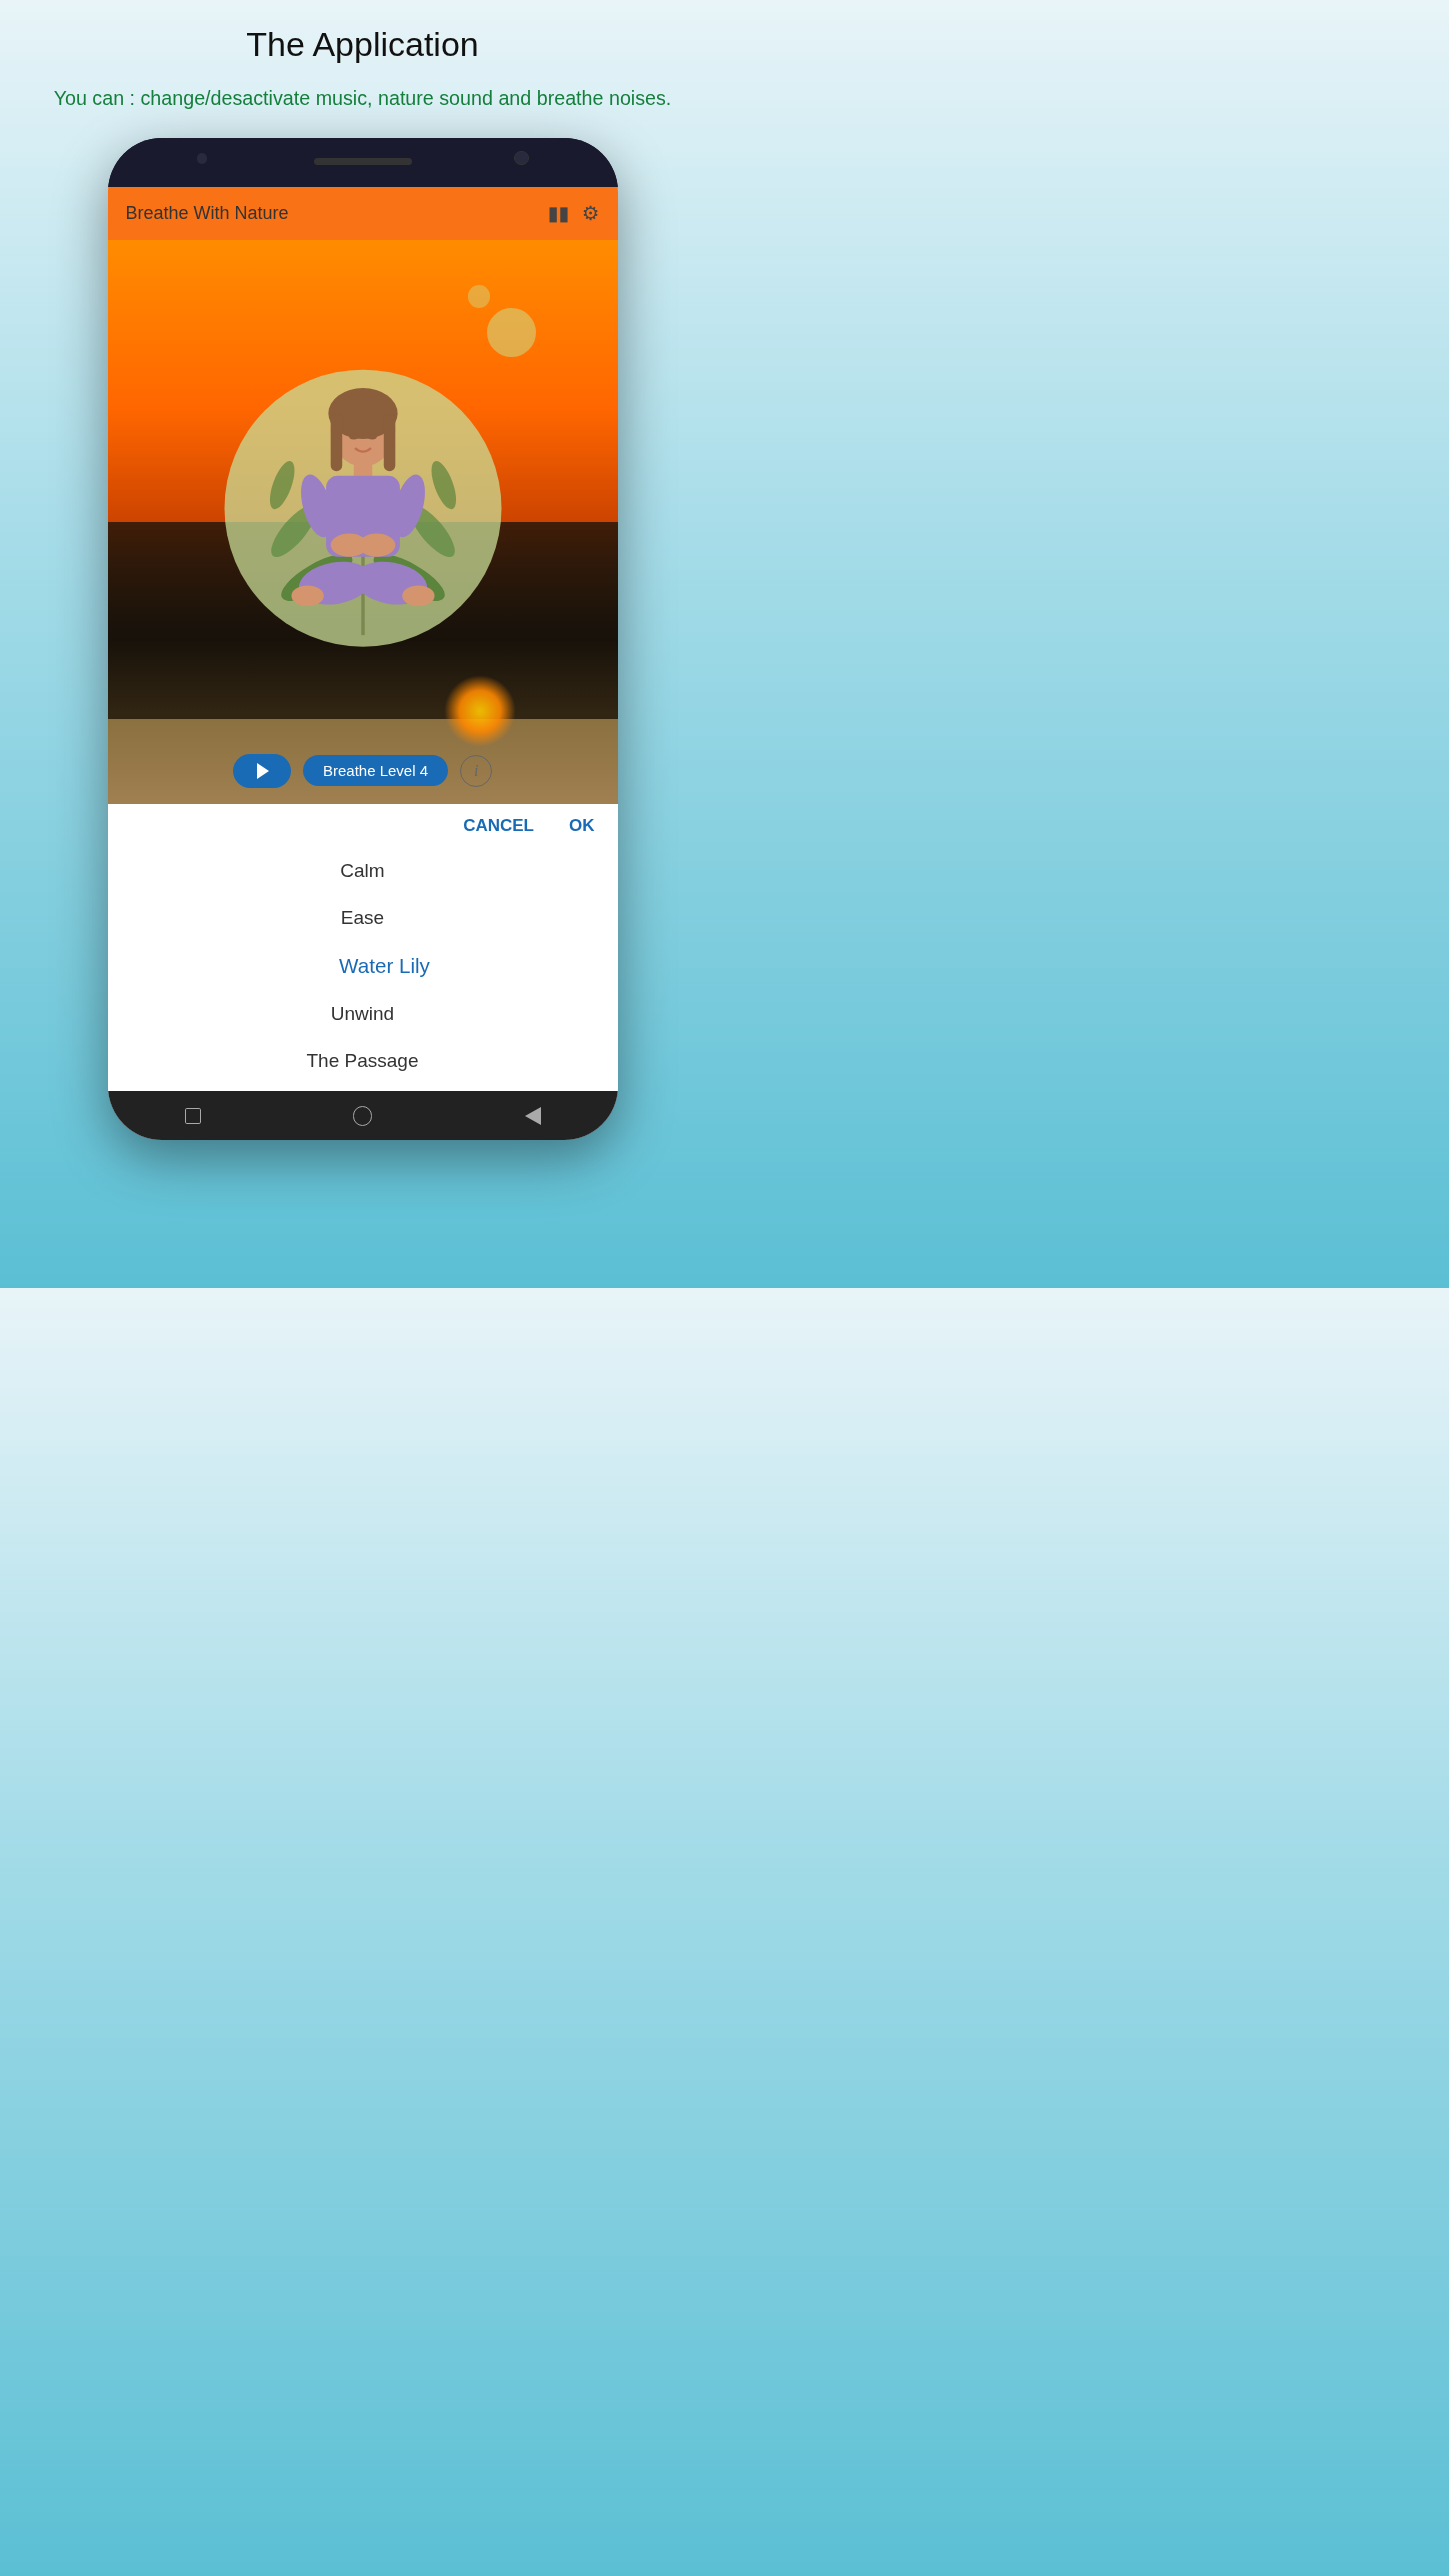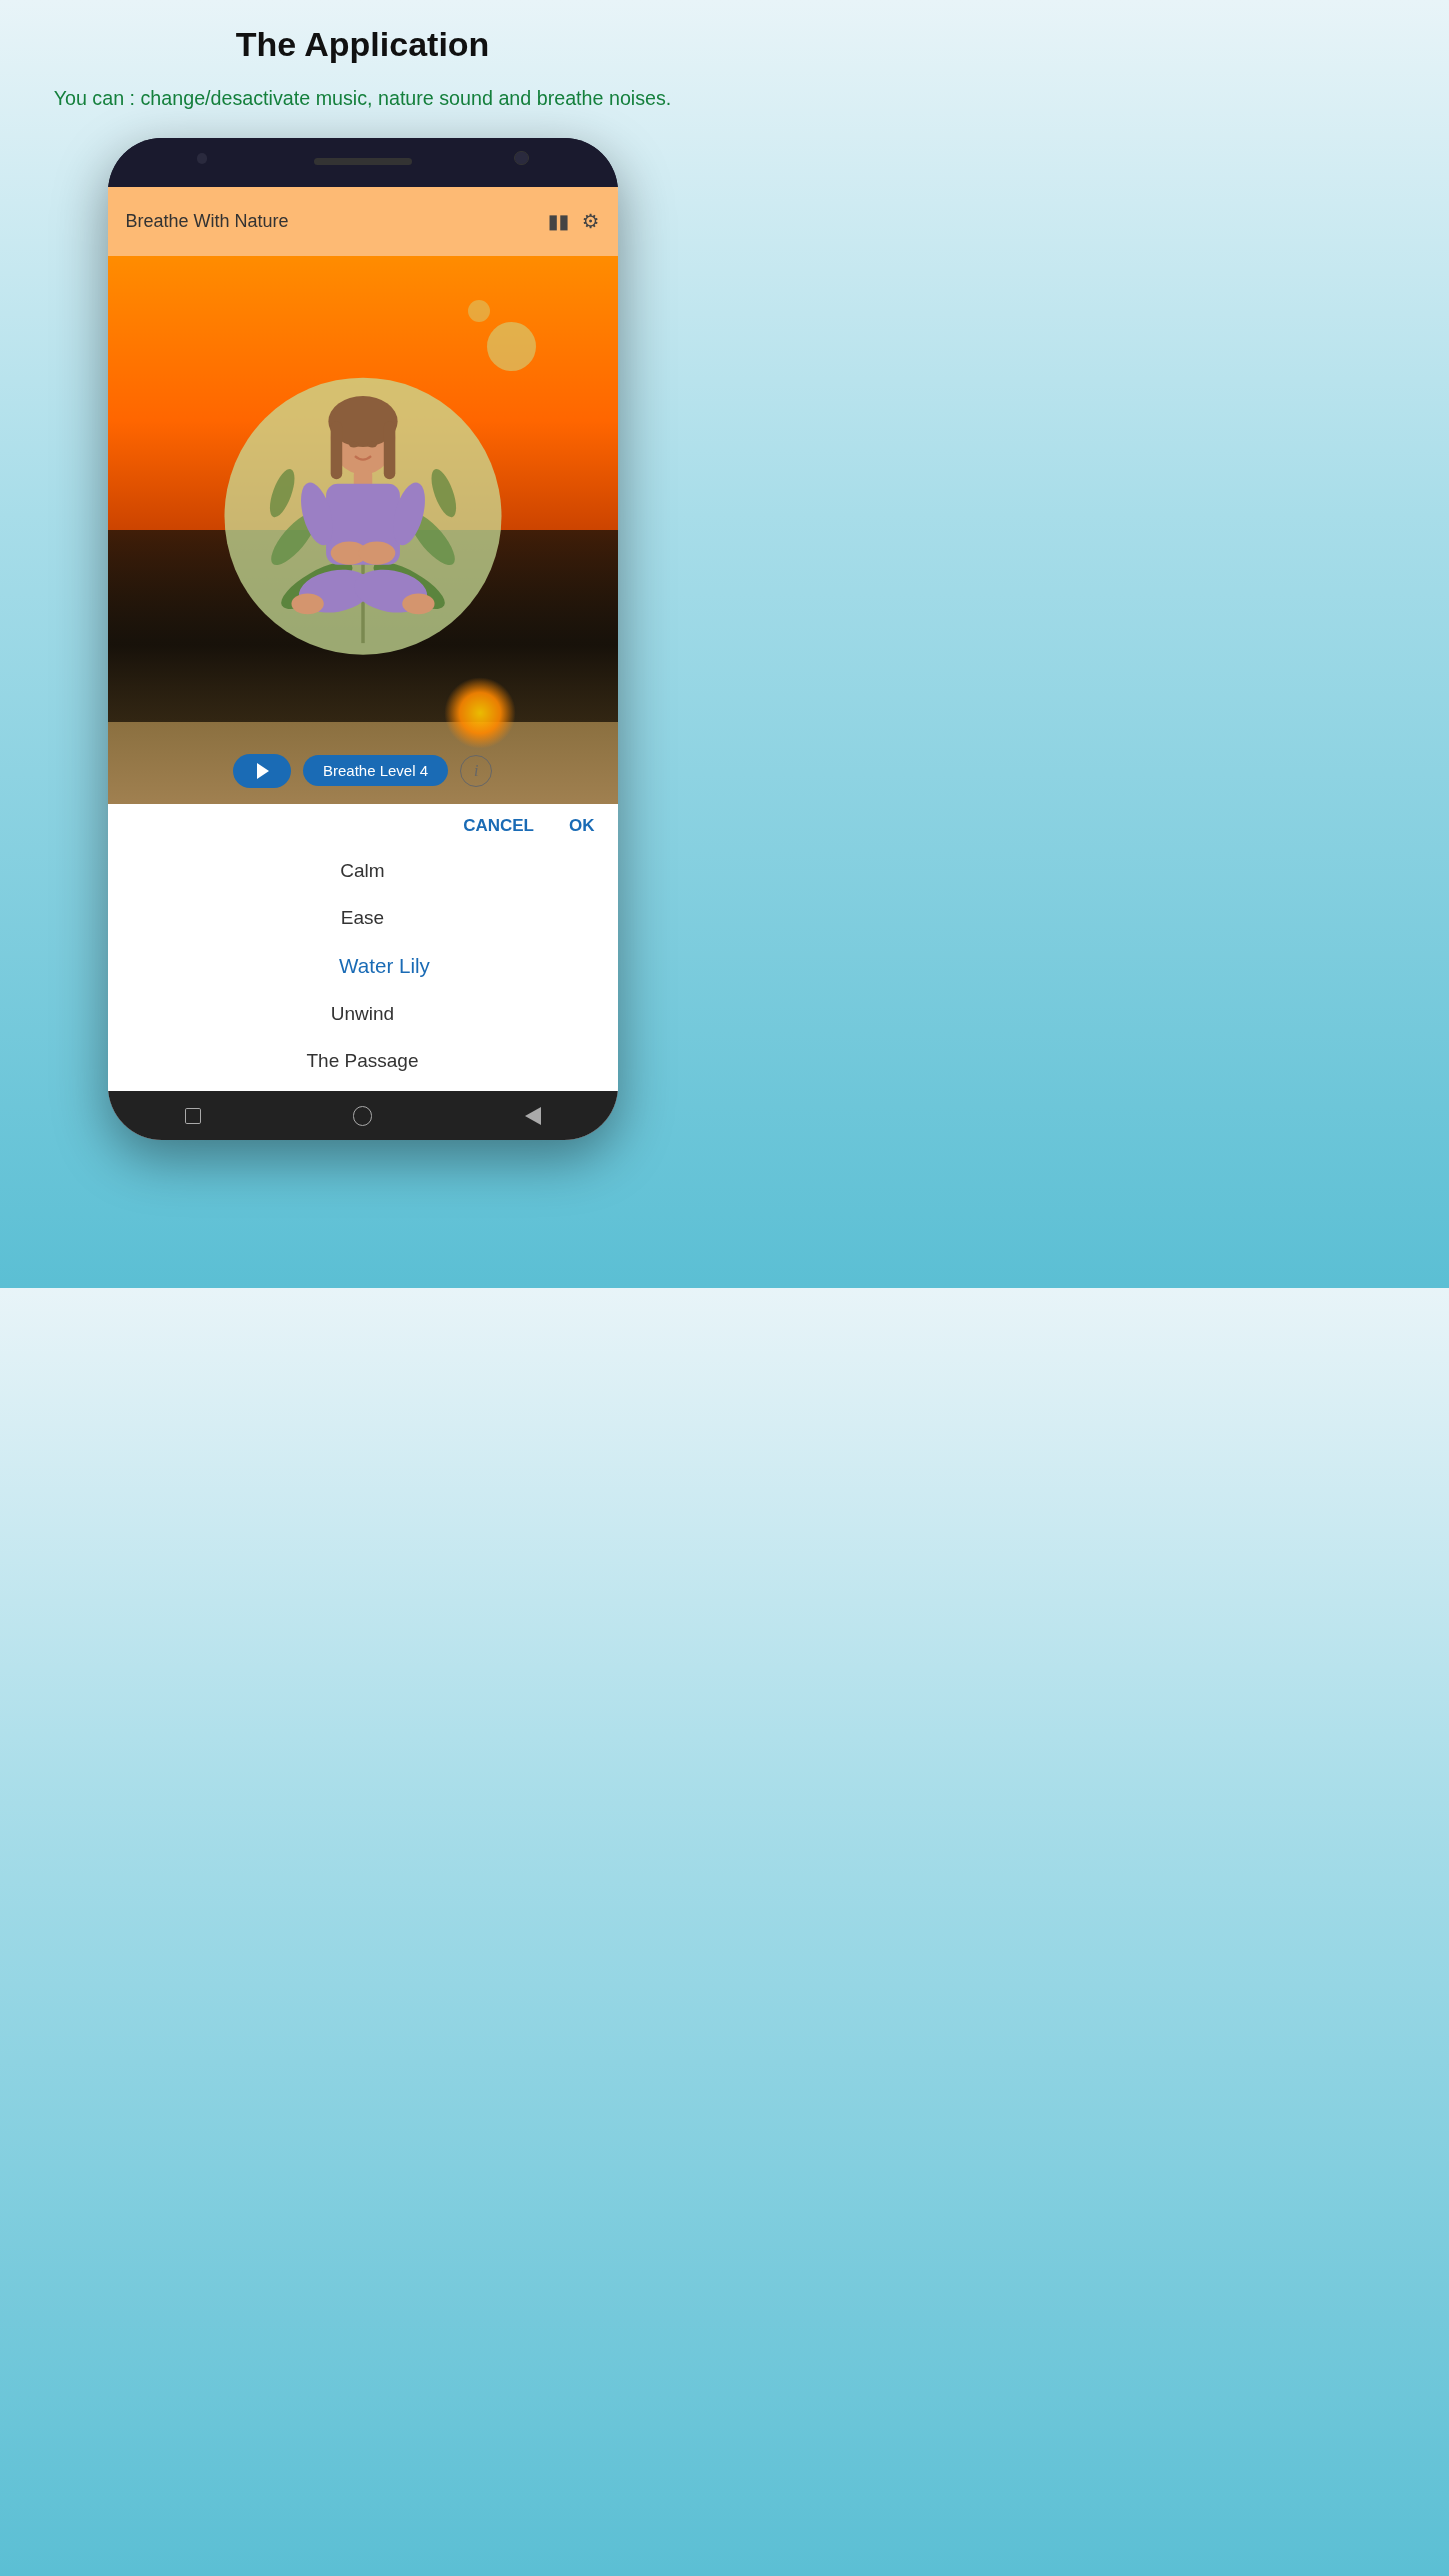--- a/index.html
+++ b/index.html
@@ -10,21 +10,21 @@
       overflow: hidden;
       background: linear-gradient(180deg, #e8f4f8 0%, #a8dde9 40%, #5bbfd4 100%);
       font-family: 'Georgia', serif;
       display: flex;
       flex-direction: column;
       align-items: center;
     }
 
     .page-title {
       font-size: 34px;
-      font-weight: 700;
+      font-weight: 400;
       color: #111;
       margin-top: 25px;
       font-family: Arial, sans-serif;
     }
 
     .page-subtitle {
       font-size: 19.7px;
       color: #15803d;
       margin-top: 19.7px;
       text-align: center;
@@ -98,22 +98,22 @@
       width: 100%;
       flex: 1;
       background: #fff;
       display: flex;
       flex-direction: column;
       overflow: hidden;
     }
 
     
     .app-header {
-      background: #fdba74;
-      padding: 23px 18px;
+      background: #f97316;
+      padding: 15px 18px;
       display: flex;
       align-items: center;
       justify-content: space-between;
       flex-shrink: 0;
     }
 
     .app-title {
       font-size: 18px;
       color: #333;
       font-family: Arial, sans-serif;

